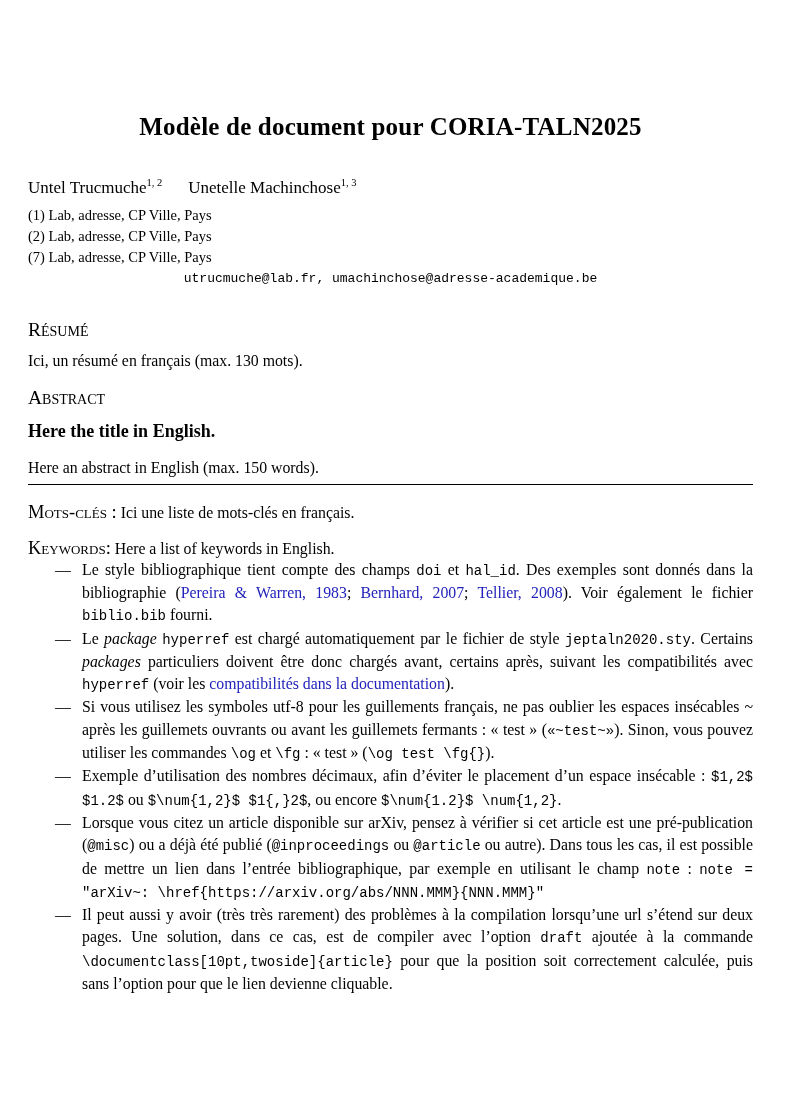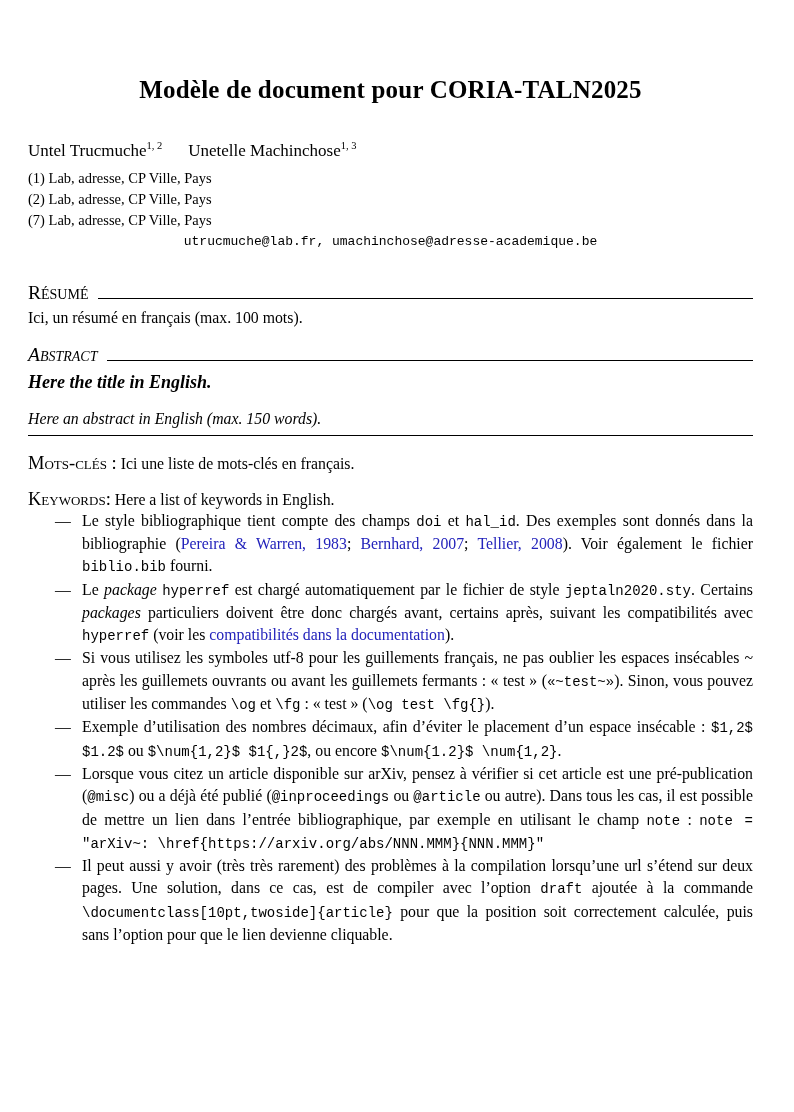--- a/index.html
+++ b/index.html
@@ -1,48 +1,48 @@
 <!DOCTYPE html>
 <html><head>
 <meta charset="utf-8">
 <style>
   html,body{margin:0;padding:0;background:#ffffff;}
   body{
     width:794px;height:1112px;overflow:hidden;
     font-family:"Liberation Serif","DejaVu Serif",serif;
     color:#000;
   }
-  .page{padding:76px 27px 0 28px;box-sizing:border-box;width:780px;}
+  .page{padding:76px 27px 0 28px;box-sizing:border-box;width:780px;margin-top:37px;}
 
   .title{
     text-align:center;font-size:25px;font-weight:700;
     margin:0 0 36px 0;letter-spacing:.2px;
   }
   .authors{text-align:left;font-size:17px;margin-bottom:7px;}
   .authors .author + .author{margin-left:26px;}
   .authors sup{font-size:10.5px;}
   .affil-line{text-align:left;font-size:14.5px;line-height:21px;}
   .email{
     text-align:center;font-family:"Liberation Mono","DejaVu Sans Mono",monospace;
     font-size:13px;margin-top:3px;margin-bottom:33px;
   }
 
-  .sec-head{display:flex;}
+  .sec-head{display:flex;flex-direction:column;}
   .sec-label{
     font-variant:small-caps;font-size:19.5px;line-height:22px;white-space:nowrap;
   }
   .sec-rule{
     flex:1;border-bottom:1.4px solid #000;margin-left:10px;margin-bottom:5px;
     align-self:flex-end;
   }
   .resume-text{font-size:15.8px;margin:5px 0 0 0;}
   .sec-block{margin-bottom:17px;}
   .abstract-title{font-size:18px;font-weight:700;margin:6px 0 0 0;}
   .abstract-text{font-size:15.8px;margin:17px 0 0 0;}
-  .abstract-bottom{border-bottom:1.4px solid #000;padding-bottom:7px;font-style:italic;}
+  .abstract-bottom{border-bottom:1.4px solid #000;padding-bottom:7px;}
 
   .kw-line{font-size:15.8px;margin-top:15px;}
   .kw-label{font-variant:small-caps;font-size:18.5px;}
 
   .body-heading{
     font-size:16.2px;font-weight:700;margin:134px 0 6px 0;
   }
   .notes{font-size:15.8px;}
   .note-item{
     position:relative;padding-left:54px;text-align:justify;
@@ -71,21 +71,21 @@
   <div class="affil-line">(2) Lab, adresse, CP Ville, Pays</div>
   <div class="affil-line">(7) Lab, adresse, CP Ville, Pays</div>
 
   <div class="email">utrucmuche@lab.fr, umachinchose@adresse-academique.be</div>
 
   <div class="sec-block">
     <div class="sec-head">
       <span class="sec-label">Résumé</span>
       <span class="sec-rule"></span>
     </div>
-    <p class="resume-text">Ici, un résumé en français (max. 100 mots).</p>
+    <p class="resume-text">Ici, un résumé en français (max. 130 mots).</p>
   </div>
 
   <div class="sec-block abstract-bottom">
     <div class="sec-head">
       <span class="sec-label">Abstract</span>
       <span class="sec-rule"></span>
     </div>
     <p class="abstract-title">Here the title in English.</p>
     <p class="abstract-text">Here an abstract in English (max. 150 words).</p>
   </div>

